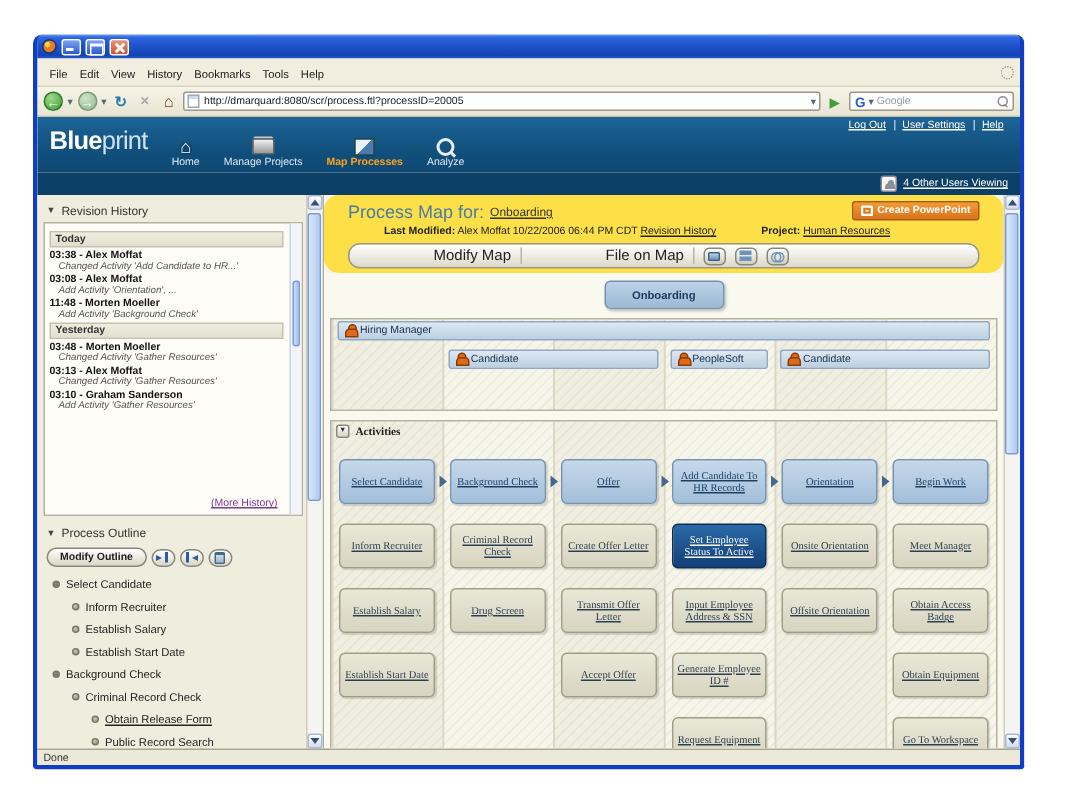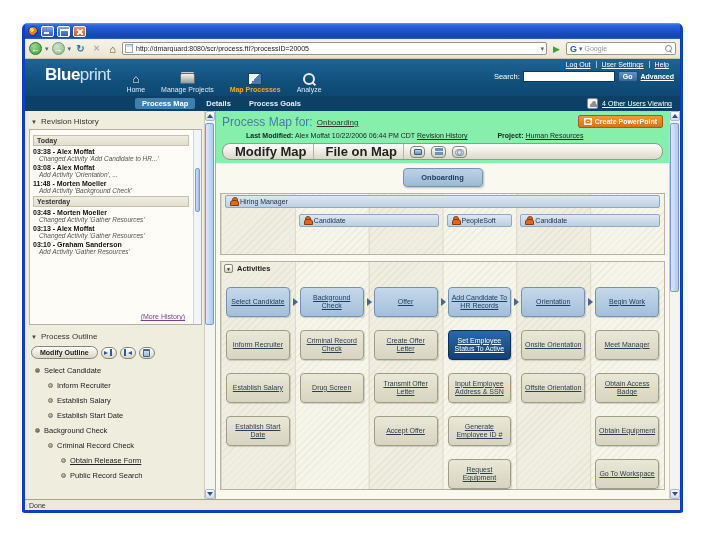--- a/index.html
+++ b/index.html
@@ -49,21 +49,21 @@
              display:flex; align-items:center; gap:2px; padding:0 3px; }
   .g-ico { color:#2a5cc8; font-size:9px; font-weight:bold; }
   #gsearch-text { flex:1; font-size:7px; color:#999; }
   .mag { width:7px; height:7px; position:relative; }
   .mag::before { content:""; position:absolute; left:0; top:0; width:5px; height:5px; border:1px solid #888; border-radius:50%; }
   .mag::after { content:""; position:absolute; right:0; bottom:0; width:3px; height:1px; background:#888; transform:rotate(45deg); }
 
   
   #app { flex:1; min-height:0; display:flex; flex-direction:column; background:#fff; }
   #app-header { flex:0 0 37px; background:linear-gradient(180deg,#1d6496 0%,#11507d 60%,#0e4871 100%);
-                display:flex; padding:2px 6px 0 20px; }
+                display:flex; padding:2px 6px 0 8px; }
   #logo { font-size:17px; color:#fff; letter-spacing:-0.5px; margin-top:4px; }
   #logo .b1 { font-weight:bold; } #logo .b2 { font-weight:normal; color:#cfe2f2; }
   #nav-items { display:flex; gap:16px; margin-left:16px; align-items:flex-end; padding-bottom:3px; }
   .nav-item { display:flex; flex-direction:column; align-items:center; gap:1px; }
   .nav-label { font-size:7px; color:#dce9f5; white-space:nowrap; }
   .nav-item.active .nav-label { color:#ffa41e; font-weight:bold; }
   .nicon { width:16px; height:13px; display:flex; align-items:center; justify-content:center;
            color:#fff; font-size:12px; }
   .nicon.home-icon { text-shadow:0 0 2px #000; }
   .nicon.folder-icon::before { content:""; width:13px; height:9px; border-radius:2px 2px 1px 1px;
@@ -133,34 +133,34 @@
                display:flex; align-items:center; justify-content:center; }
   .sbar .spacer { flex:1; position:relative; }
   .sbar .thumb { position:absolute; left:0; width:9px; border-radius:2px;
                  background:linear-gradient(90deg,#dce8fb,#aec8f0); border:1px solid #7a9ad8; }
   .tri-up { width:0; height:0; border-left:3px solid transparent; border-right:3px solid transparent; border-bottom:4px solid #33507c; }
   .tri-dn { width:0; height:0; border-left:3px solid transparent; border-right:3px solid transparent; border-top:4px solid #33507c; }
 
   
   #main { flex:1; min-width:0; display:flex; background:#f7f5ea; }
   #main-content { flex:1; min-width:0; display:flex; flex-direction:column; overflow:hidden; }
-  #main-hdr { padding:4px 6px 3px; background:#86efac; }
+  #main-hdr { padding:4px 16px 3px; background:#fde047;border-radius:10px; }
   #title-row { display:flex; align-items:flex-start; }
   #pm-title { font-size:12px; color:#4a7aa8; }
   #pm-name { font-size:8px; color:#333; text-decoration:underline; margin-left:4px; position:relative; top:3px; }
   #ppt-btn { margin-left:auto; display:flex; align-items:center; gap:3px; background:linear-gradient(#f49a33,#d9731a);
              border:1px solid #a85a10; border-radius:2px; color:#fff; font-size:7px; font-weight:bold; padding:2px 5px; }
   .ppt-ico { width:8px; height:7px; background:#fff; border-radius:1px; box-shadow:inset 0 0 0 1.5px #fff, inset 0 0 0 3px #e07a1e; }
   #meta-row { font-size:7px; color:#222; padding:3px 0 4px 24px; }
   #meta-row .b { font-weight:bold; }
   #meta-row .lnk { text-decoration:underline; }
   #meta-row .gap { display:inline-block; width:26px; }
   #map-toolbar { height:17px; background:linear-gradient(#ffffff,#dcd9c8); border:1px solid #9a968a; border-radius:8px;
                  display:flex; align-items:center; padding:0 6px; gap:6px; }
-  .tbtn { font-size:13px; font-weight:bold; color:#222; padding:0 6px; border-right:1px solid #b8b4a4; }
+  .tbtn { font-size:10px; font-weight:normal; color:#222; padding:0 6px; border-right:1px solid #b8b4a4;margin-left:44px; }
   .tb-ico { width:15px; height:12px; background:linear-gradient(#fdfdfd,#cfccbc); border:1px solid #8a8778;
             border-radius:4px; display:flex; align-items:center; justify-content:center; }
   .tb-print { width:8px; height:6px; background:linear-gradient(#bcd4e8,#6a94bc); border:1px solid #3a5c80; border-radius:1px; }
   .tb-layers { width:8px; height:7px; border-top:3px solid #6a94bc; border-bottom:3px solid #6a94bc; }
   .tb-link { width:9px; height:6px; position:relative; }
   .tb-link::before,.tb-link::after { content:""; position:absolute; top:0; width:5px; height:5px; border:1.5px solid #6a94bc; border-radius:50%; }
   .tb-link::before{left:0;} .tb-link::after{right:0;}
 
   #diagram { flex:1; min-height:0; overflow:hidden; padding:5px 4px 0; background:#faf9f0; }
   #root-row { display:flex; justify-content:center; margin-bottom:6px; }
@@ -181,21 +181,21 @@
   .perf-full { margin:1px 4px 0; }
   .perf-bar { height:13px; display:flex; align-items:center; gap:3px; padding:0 4px;
               background:linear-gradient(#dde8f2,#bccfe2); border:1px solid #8fa8c4; border-radius:2px;
               font-size:7px; color:#16304a; white-space:nowrap; overflow:hidden; }
   .person { width:7px; height:9px; position:relative; flex:0 0 7px; }
   .person::before { content:""; position:absolute; left:1.5px; top:0; width:4px; height:4px; border-radius:50%; background:#e06a1a; border:0.5px solid #8a3c08; }
   .person::after { content:""; position:absolute; left:0; bottom:0; width:7px; height:4px; border-radius:3px 3px 0 0; background:#e06a1a; border:0.5px solid #8a3c08; }
   #perf-row2 { display:grid; grid-template-columns:repeat(6,1fr); margin:6px 0 0; }
   #perf-row2 .perf-bar { margin:0 4px; }
 
-  #act-sect { flex:1; }
+  #act-sect { flex:1;font-family:Liberation Serif, serif; }
   .act-row { display:grid; grid-template-columns:repeat(6,1fr); margin-top:13px; }
   .act-cell { position:relative; display:flex; }
   .act-box { flex:1; margin:0 5px; height:30px; display:flex; align-items:center; justify-content:center; text-align:center;
              border-radius:4px; font-size:7px; line-height:1.2; padding:1px 2px;
              text-decoration:underline; box-shadow:1px 1px 1px rgba(0,0,0,0.15); }
   .act-box.blue { background:linear-gradient(#c6d8ea,#a3bfda); border:1px solid #7492b4; color:#1c3f63; }
   .act-box.tan  { background:linear-gradient(#e9e7d6,#d7d5c0); border:1px solid #a09d85; color:#2c3e50; }
   .act-box.selected { background:linear-gradient(#2a69a8,#123f77); border:1px solid #0a2f55; color:#fff; }
   .m-arrow { position:absolute; right:-3px; top:50%; transform:translateY(-50%); width:0; height:0; z-index:2;
              border-left:5px solid #44678c; border-top:4px solid transparent; border-bottom:4px solid transparent; }
@@ -208,20 +208,24 @@
 <body>
 
 <div id="window">
   <div id="titlebar">
     <div class="ff-logo"></div>
     <div class="winbtn min"></div>
     <div class="winbtn max"></div>
     <div class="winbtn close"></div>
   </div>
 
+  <div id="menubar">
+    <span id="menu-items"><span class="menu-item">File</span><span class="menu-item">Edit</span><span class="menu-item">View</span><span class="menu-item">History</span><span class="menu-item">Bookmarks</span><span class="menu-item">Tools</span><span class="menu-item">Help</span></span>
+    <div id="throbber"></div>
+  </div>
 
   <div id="navbar">
     <div class="nav-btn back">←</div>
     <span class="caret">▾</span>
     <div class="nav-btn fwd">→</div>
     <span class="caret">▾</span>
     <div class="nav-btn reload">↻</div>
     <div class="nav-btn stop">✕</div>
     <div class="nav-btn home">⌂</div>
     <div id="urlbox">
@@ -260,35 +264,24 @@
             <div class="nicon magnifier-icon"></div>
             <span class="nav-label">Analyze</span>
           </div>
         </div>
       <div id="header-right">
         <div id="top-links">
             <span class="top-link">Log Out</span>
             <span class="top-link">User Settings</span>
             <span class="top-link">Help</span>
           </div>
-        <div id="search-row">
-          <span id="search-lbl">Search:</span>
-          <input id="search-input" style="">
-          <div id="search-go">Go</div>
-          <span id="search-adv">Advanced</span>
-        </div>
       </div>
     </div>
 
     <div id="tab-bar">
-      <span id="app-tabs" style="display:flex;gap:4px;">
-          <span class="app-tab active">Process Map</span>
-          <span class="app-tab">Details</span>
-          <span class="app-tab">Process Goals</span>
-        </span>
       <div id="viewers">
         <div class="user-ico"></div>
         <span id="viewers-link">4 Other Users Viewing</span>
       </div>
     </div>
 
     <div id="body">
       <div id="sidebar">
         <div id="sidebar-content">
           <div class="side-hdr">

